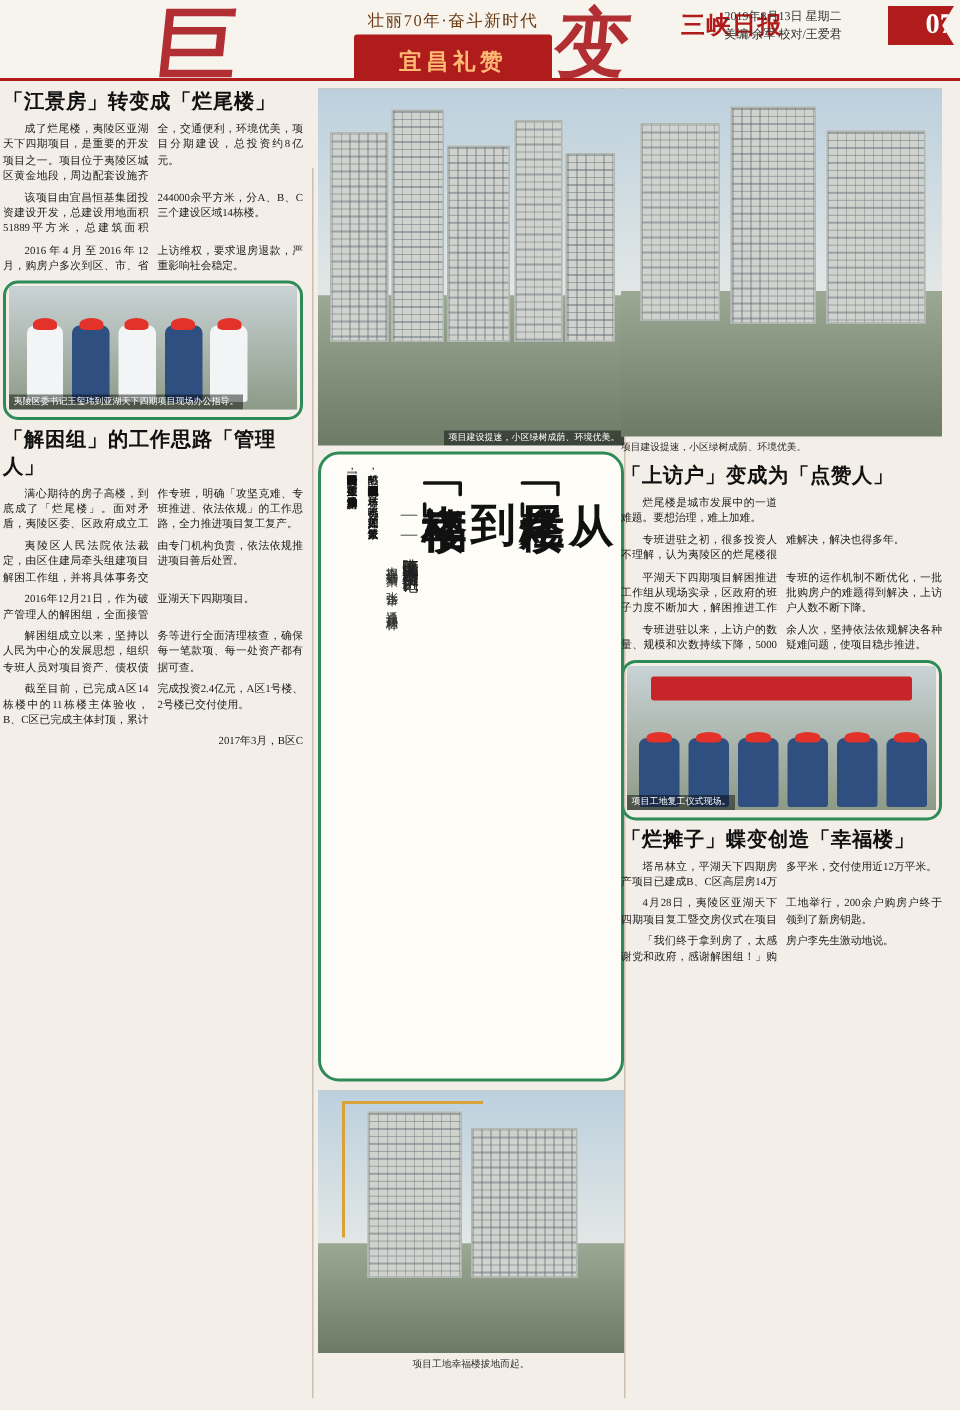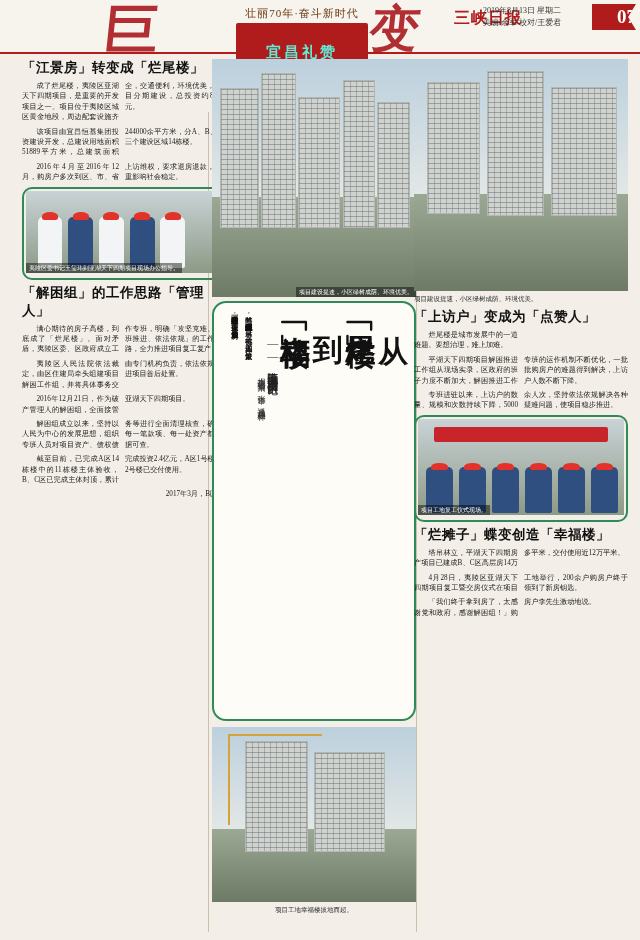--- a/index.html
+++ b/index.html
@@ -51,25 +51,25 @@
     text-align: center;
   }
   .mast-banner .line1 {
     font-size: 11px;
     color: #6b3a12;
     letter-spacing: 1px;
   }
   .mast-banner .tag {
     margin-top: 2px;
     background: #b01b1b;
-    color: #5eead4;
+    color: #fdba74;
     font-size: 15px;
     font-weight: bold;
     letter-spacing: 3px;
-    padding: 20px 0 3px;
+    padding: 9px 0 3px;
     border-radius: 2px;
   }
   .mast-paper {
     position: absolute;
     left: 452px; top: 7px;
     width: 72px;
     height: 22px;
     color: #b01b1b;
     font-size: 16px;
     font-weight: bold;
@@ -103,21 +103,21 @@
   
   .body-area {
     position: relative;
     padding: 5px 6px 0 6px;
     height: 880px;
   }
   .col {
     position: absolute;
     top: 5px;
   }
-  .col-left  { left: 22px;   width: 200px; }
+  .col-left  { left: 2px;   width: 200px; }
   .col-mid   { left: 212px; width: 204px; }
   .col-right { left: 414px; width: 214px; }
 
   .vrule {
     position: absolute;
     top: 58px;
     width: 1px;
     height: 820px;
     background: #cdbfae;
   }
@@ -367,20 +367,21 @@
         <div class="ground"></div>
         <div class="bld" style="left:6%;  top:10%; width:24%; height:56%;"></div>
         <div class="bld" style="left:34%; top:5%;  width:26%; height:62%;"></div>
         <div class="bld" style="left:64%; top:12%; width:30%; height:55%;"></div>
       </div>
       <div class="cap">项目建设提速，小区绿树成荫、环境优美。</div>
 
       <h2 class="headline">「上访户」变成为「点赞人」</h2>
 
       <p class="ptext two">烂尾楼是城市发展中的一道难题。要想治理，难上加难。</p>
+      <p class="ptext two">专班进驻之初，很多投资人不理解，认为夷陵区的烂尾楼很难解决，解决也得多年。</p>
       <p class="ptext two">平湖天下四期项目解困推进工作组从现场实录，区政府的班子力度不断加大，解困推进工作专班的运作机制不断优化，一批批购房户的难题得到解决，上访户人数不断下降。</p>
       <p class="ptext two">专班进驻以来，上访户的数量、规模和次数持续下降，5000余人次，坚持依法依规解决各种疑难问题，使项目稳步推进。</p>
 
       <div class="green-box">
         <div class="photo" style="height:96px;">
           <div class="ppl-bg"></div>
           <div style="position:absolute;left:8%;top:8%;width:84%;height:16%;background:#c8252a;border-radius:2px;"></div>
           <div class="person blue" style="left:4%;  bottom:2%; height:48%;">
               <span class="hat"></span>
             </div>

